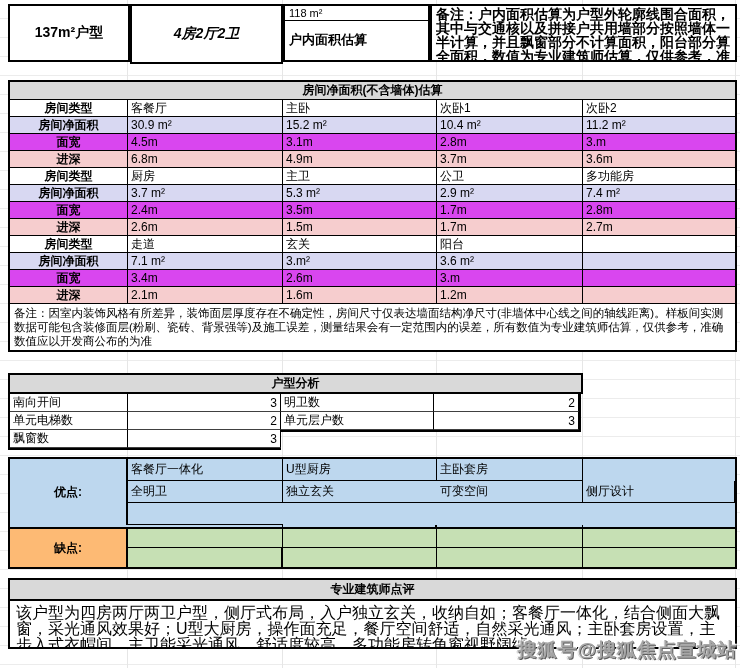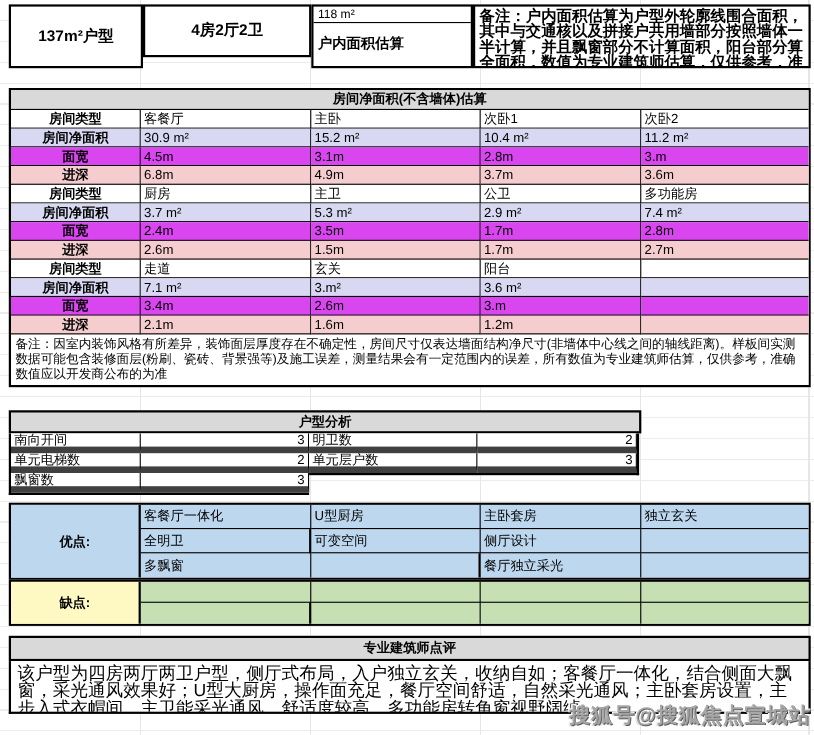--- a/index.html
+++ b/index.html
@@ -30,42 +30,42 @@
         display:flex;align-items:center;padding:0 3px;white-space:nowrap;overflow:hidden;}
   .room-grid .cell:nth-child(5n){border-right:none;}
   .cell.lbl{font-weight:bold;justify-content:center;padding:0;}
   .r-area{background:#d8d8f2;}
   .r-width{background:#d946ef;}
   .r-depth{background:#f6cdce;}
   .tbl-note{font-size:11.5px;line-height:14px;padding:2px 4px;background:#fff;}
   .tbl-title-line{border-bottom:1px solid #000;}
   
   .an-grid{display:grid;background:#fff;}
-  .an-grid .cell{border-right:1px solid #000;border-bottom:6px solid #404040;}
+  .an-grid .cell{border-right:1px solid #000;border-bottom:1px solid #404040;}
   .an-val{justify-content:flex-end;}
   
   .pc-grid{display:grid;grid-template-columns:118px 155px 154px 146px 152px;}
   .pc-grid .cell{border-right:1px solid #000;border-bottom:1px solid #000;}
   .pc-grid .cell:nth-child(5n+1){border-right:2px solid #000;}
   .pc-grid .cell.no-bdr-r{border-right:none;}
   .pc-label{font-weight:bold;justify-content:center;border-right:2px solid #000;}
   
   .review-body{font-size:16px;line-height:16px;padding:4px 6px;background:#fff;}
   
   .watermark{font-size:19px;font-weight:bold;color:#a6a6a6;letter-spacing:1px;
     text-shadow:1px 1px 0 #5f5f5f,-1px -1px 0 #ffffff,1px -1px 0 #ffffff,-1px 1px 0 #dddddd;}
 </style>
 </head>
 <body>
 
 <div id="page">
 
   <div class="abs box c hdr-big bold" style="left:8px;top:4px;width:122px;height:58px;">137m²户型</div>
 
-  <div class="abs box c hdr-big bold" style="left:130px;top:4px;width:153px;height:48px;">4房2厅2卫</div>
+  <div class="abs box c hdr-big bold" style="left:130px;top:4px;width:153px;height:60px;font-style:italic;">4房2厅2卫</div>
 
   <div class="abs box" style="left:283px;top:4px;width:147px;height:58px;">
     <div class="hdr-sub">118 m²</div>
     <div class="hdr-label">户内面积估算</div>
   </div>
 
   <div class="abs box hdr-note" style="left:430px;top:4px;width:307px;height:58px;">备注：户内面积估算为户型外轮廓线围合面积，其中与交通核以及拼接户共用墙部分按照墙体一半计算，并且飘窗部分不计算面积，阳台部分算全面积，数值为专业建筑师估算，仅供参考，准确数值应以开发商公布的为准</div>
 
   <div class="abs box" style="left:8px;top:80px;width:729px;">
     <div class="sec-title tbl-title-line">房间净面积(不含墙体)估算</div>
@@ -165,35 +165,35 @@
       </div>
     </div>
   </div>
 
   <div class="abs box" style="left:8px;top:457px;width:729px;background:#bdd7ee;">
     <div class="pc-grid" style="grid-auto-rows:22px;background:#bdd7ee;">
       <div class="cell pc-label" style="grid-row:1 / span 3;border-bottom:none;background:#bdd7ee;">优点:</div>
       <div class="cell">客餐厅一体化</div>
       <div class="cell">U型厨房</div>
       <div class="cell">主卧套房</div>
+      <div class="cell" style="grid-column:2;">全明卫</div>
       <div class="cell no-bdr-r">独立玄关</div>
-      <div class="cell" style="grid-column:2;">全明卫</div>
       <div class="cell">可变空间</div>
       <div class="cell">侧厅设计</div>
       <div class="cell no-bdr-r"></div>
       <div class="cell" style="grid-column:2;border-bottom:none;">多飘窗</div>
       <div class="cell" style="border-bottom:none;"></div>
       <div class="cell" style="border-bottom:none;">餐厅独立采光</div>
       <div class="cell no-bdr-r" style="border-bottom:none;"></div>
     </div>
   </div>
 
   <div class="abs box" style="left:8px;top:527px;width:729px;background:#c6e0b4;">
     <div class="pc-grid" style="grid-auto-rows:19px;background:#c6e0b4;">
-      <div class="cell pc-label" style="grid-row:1 / span 2;border-bottom:none;background:#fef9c3;">缺点:</div>
+      <div class="cell pc-label" style="grid-row:1 / span 2;border-bottom:none;background:#fdba74;">缺点:</div>
       <div class="cell"></div>
       <div class="cell"></div>
       <div class="cell"></div>
       <div class="cell no-bdr-r"></div>
       <div class="cell" style="grid-column:2;border-bottom:none;"></div>
       <div class="cell" style="border-bottom:none;"></div>
       <div class="cell" style="border-bottom:none;"></div>
       <div class="cell no-bdr-r" style="border-bottom:none;"></div>
     </div>
   </div>

